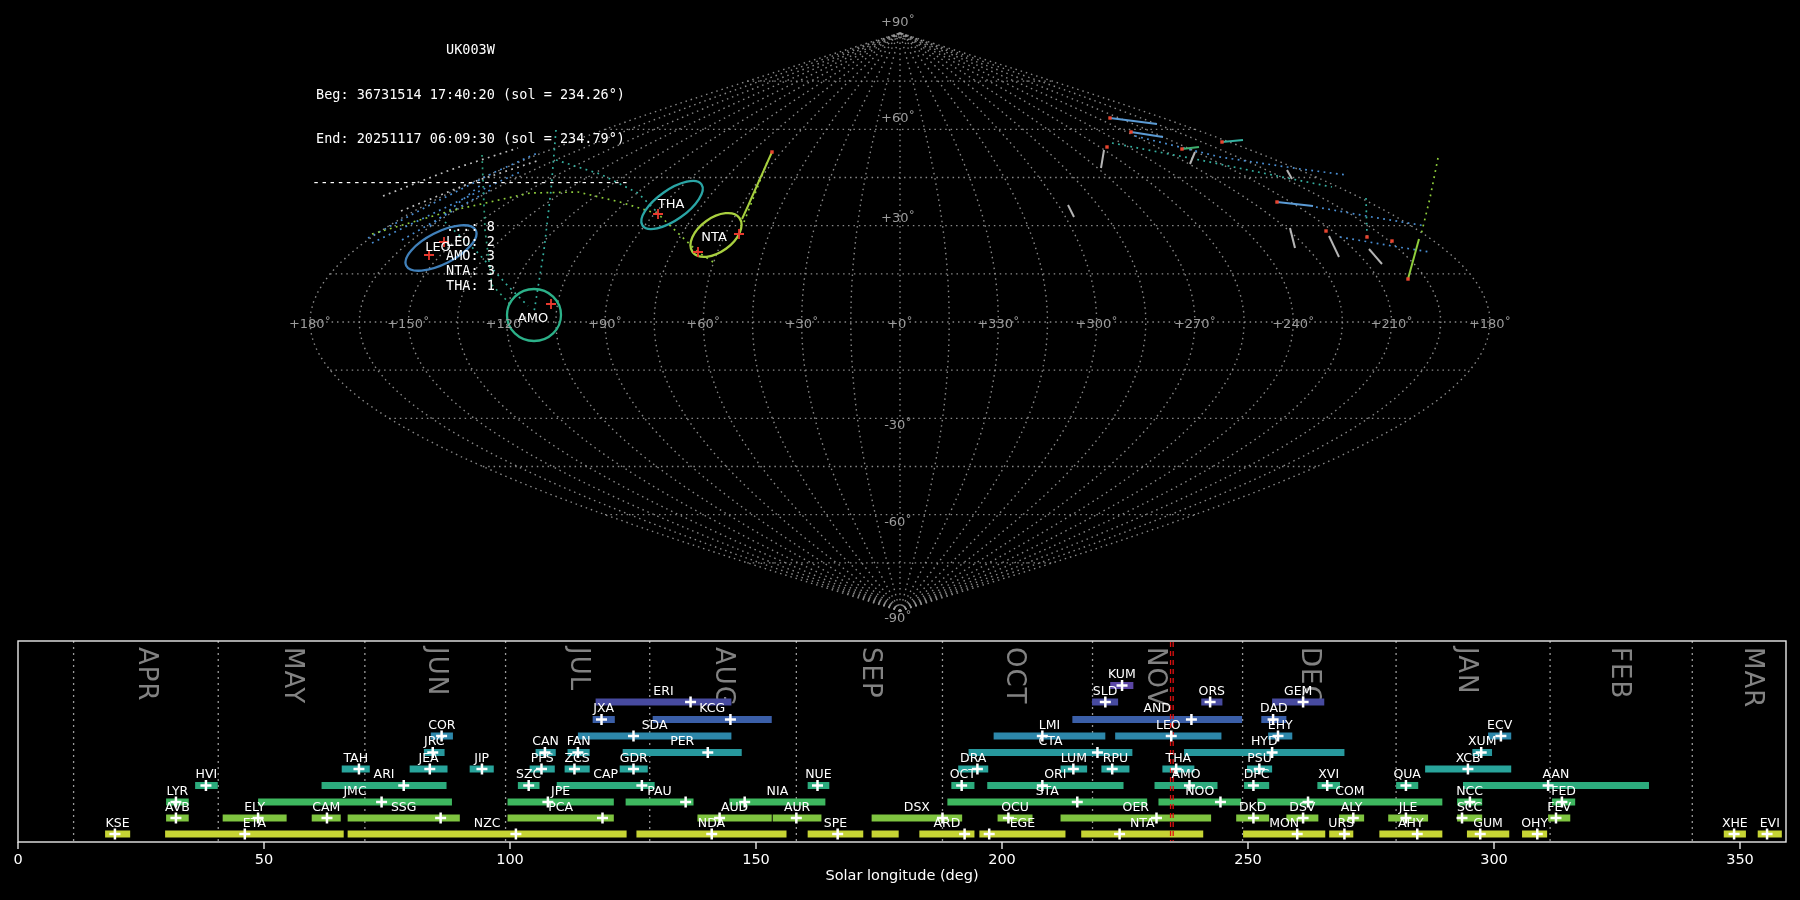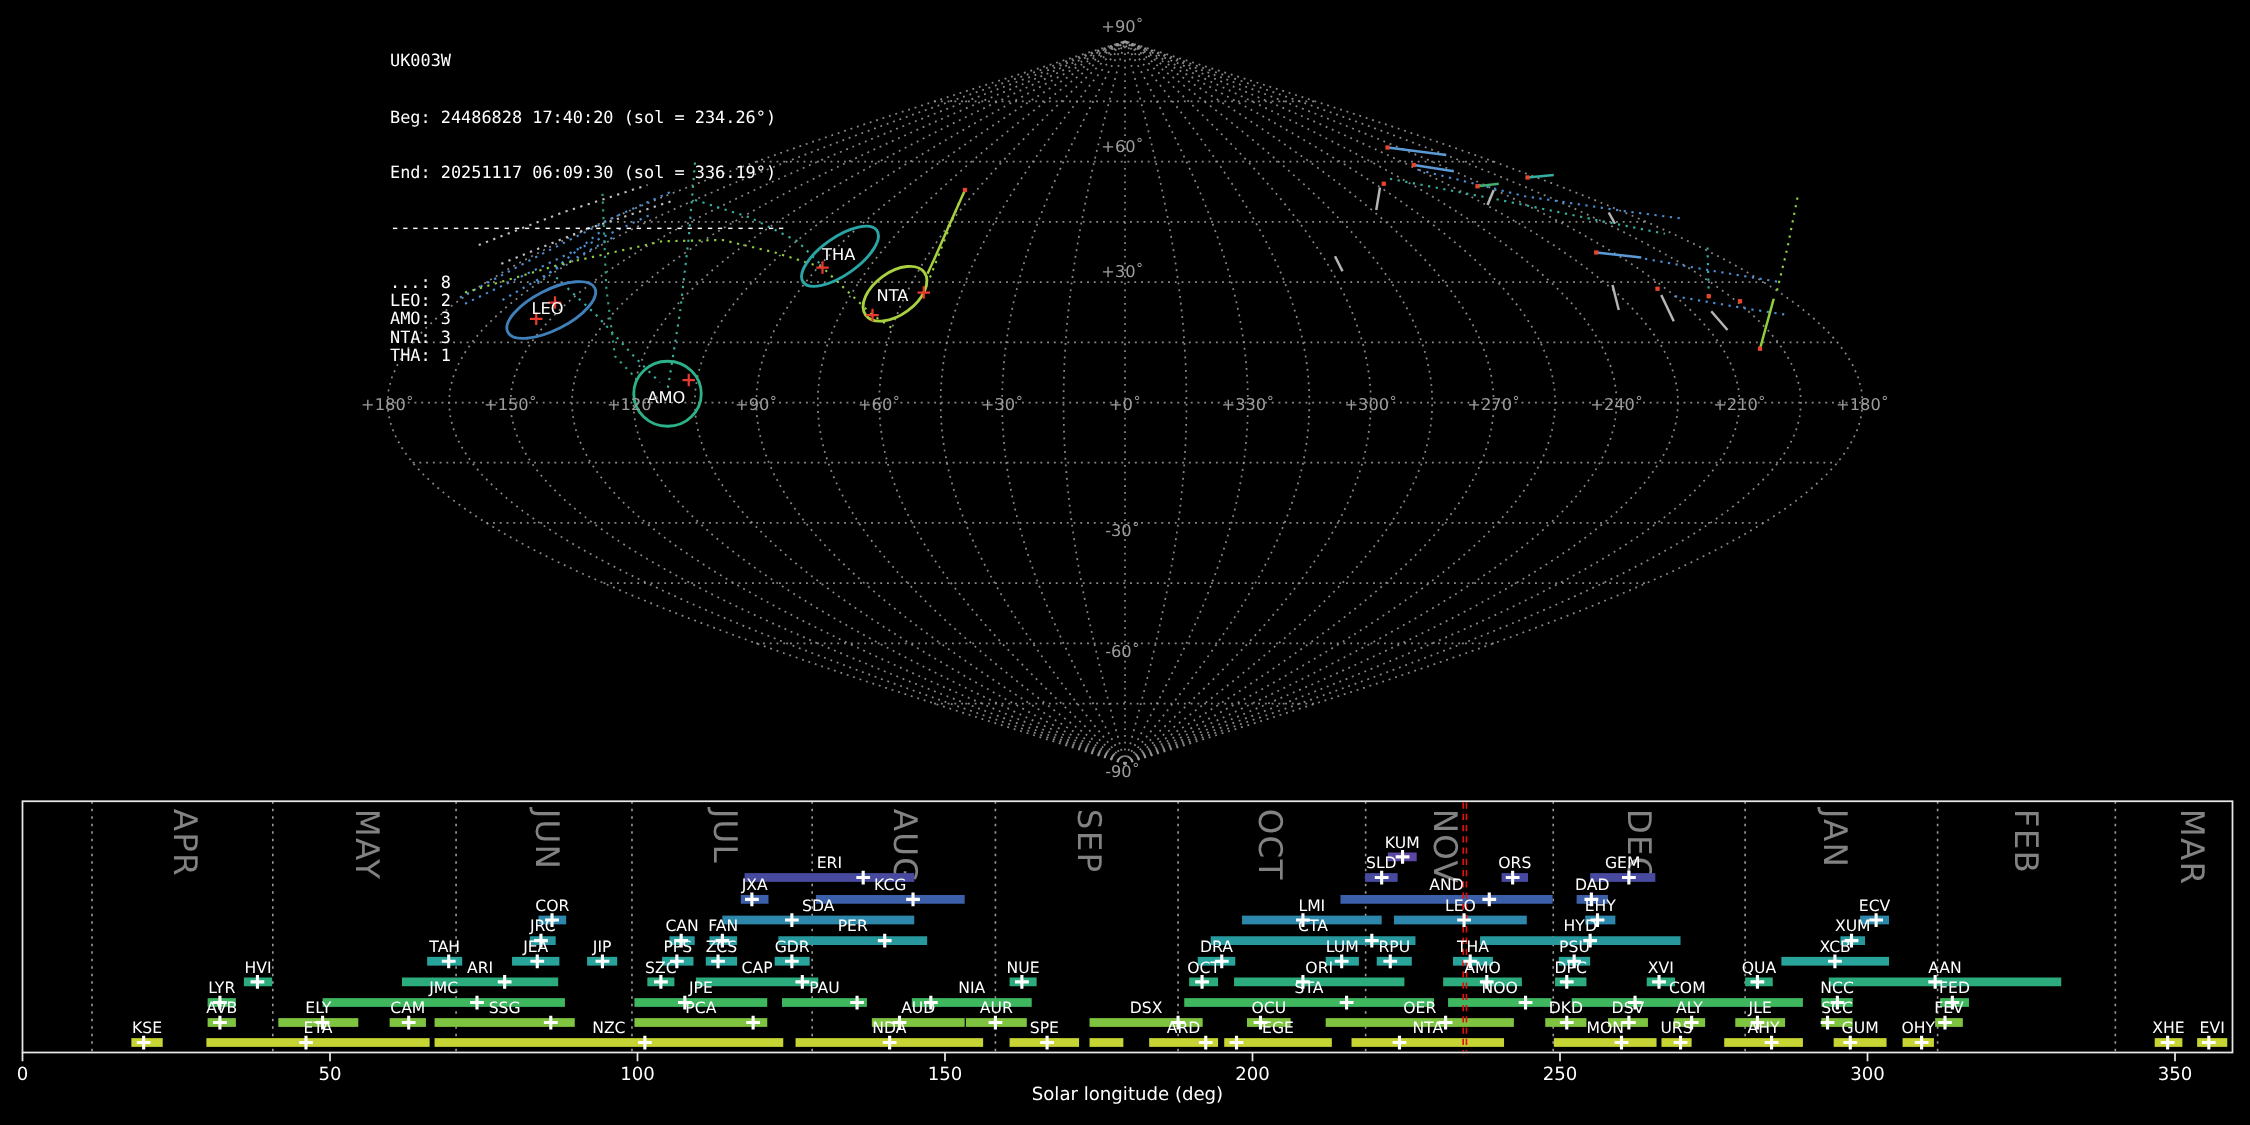--- a/index.html
+++ b/index.html
@@ -1,20 +1,20 @@
 <!DOCTYPE html>
 <html><head>
 <meta charset="utf-8">
 <style>
   html,body{margin:0;padding:0;background:#000;}
   .stage{position:relative;width:1800px;height:900px;background:#000;overflow:hidden;
          font-family:"DejaVu Sans","Liberation Sans",sans-serif;}
   .hdr{position:absolute;left:312px;top:13px;color:#fff;white-space:pre;
        font-family:"DejaVu Sans Mono","Liberation Mono",monospace;
-       font-size:13.5px;line-height:14.7px;}
+       font-size:13.5px;line-height:14.7px;text-align:center;}
   svg{position:absolute;left:0;top:0;}
   text{font-family:"DejaVu Sans","Liberation Sans",sans-serif;}
   .gridline{stroke:#9b9b9b;stroke-width:1.4;stroke-dasharray:1.5 3.9;fill:none;opacity:.88;}
   .maplab{fill:#9c9c9c;font-size:13px;}
   .shlab{fill:#ffffff;font-size:12.5px;}
   .ticklab{fill:#ffffff;font-size:14.5px;}
   .monlab{fill:#828282;font-size:26px;letter-spacing:1px;}
   .axtitle{fill:#ffffff;font-size:14.5px;}
 </style>
 </head>
@@ -456,19 +456,19 @@
         <line x1="1494" y1="842" x2="1494" y2="849" stroke="#e8e8e8" stroke-width="1.4"></line>
         <text x="1494" y="864" text-anchor="middle" class="ticklab">300</text>
         <line x1="1740" y1="842" x2="1740" y2="849" stroke="#e8e8e8" stroke-width="1.4"></line>
         <text x="1740" y="864" text-anchor="middle" class="ticklab">350</text>
       </g>
     <text id="axis-title" class="axtitle" x="902" y="880" text-anchor="middle">Solar longitude (deg)</text>
   </svg>
 
   <div class="hdr">
     <div>UK003W</div>
-    <div>Beg: 24486828 17:40:20 (sol = 234.26°)</div>
-    <div>End: 20251117 06:09:30 (sol = 336.19°)</div>
+    <div>Beg: 36731514 17:40:20 (sol = 234.26°)</div>
+    <div>End: 20251117 06:09:30 (sol = 234.79°)</div>
     <div>---------------------------------------</div>
     <div id="counts"><div>...: 8</div><div>LEO: 2</div><div>AMO: 3</div><div>NTA: 3</div><div>THA: 1</div></div>
   </div>
 
 </div>
 
 </body></html>

